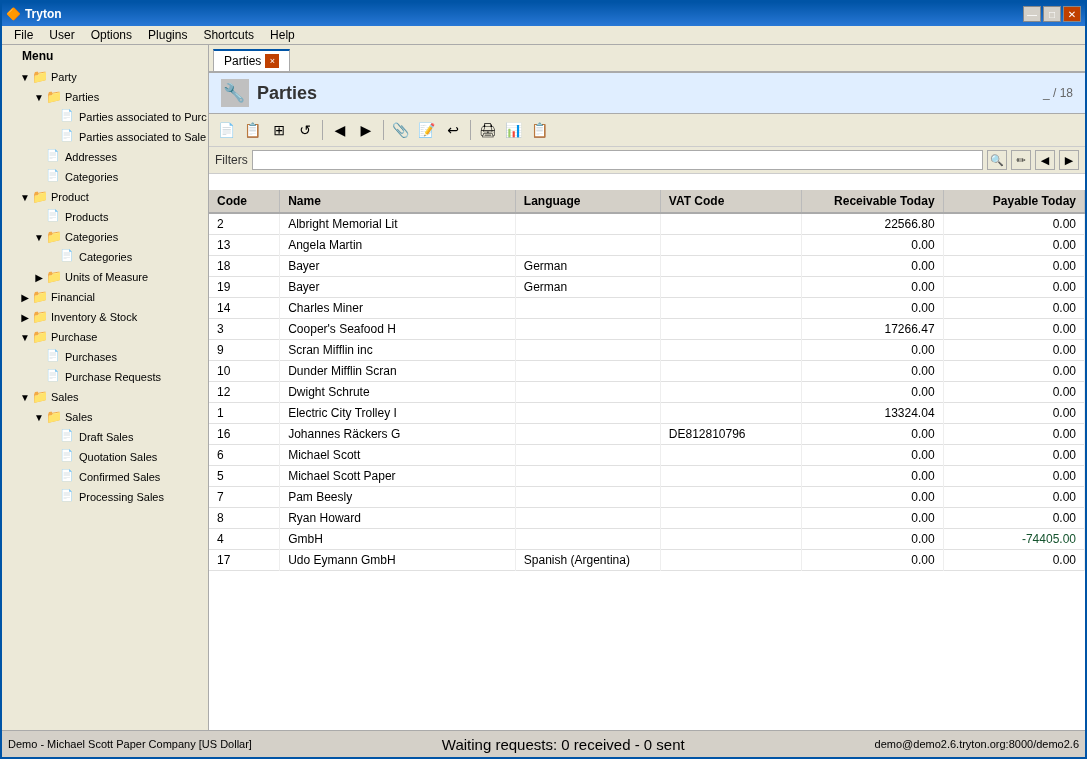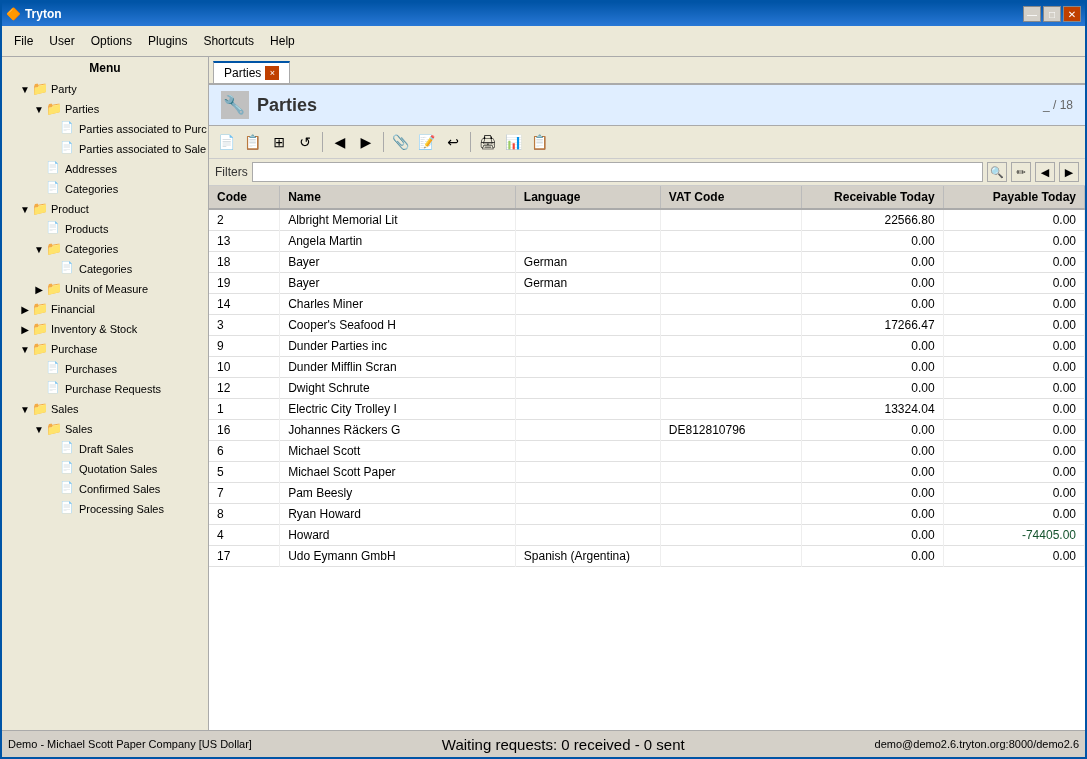--- a/index.html
+++ b/index.html
@@ -6,29 +6,29 @@
     body { font-family: 'Segoe UI', Tahoma, Geneva, Verdana, sans-serif; font-size: 12px; background: #d4d0c8; color: #000; }
 
     
     .window { width: 1087px; height: 759px; display: flex; flex-direction: column; border: 2px solid #0054a6; background: #ece9d8; }
     .title-bar { background: linear-gradient(to bottom, #0054a6, #2878d6); color: #fff; height: 24px; display: flex; align-items: center; padding: 0 4px; justify-content: space-between; }
     .title-bar-left { display: flex; align-items: center; gap: 4px; font-size: 12px; font-weight: bold; }
     .title-bar-buttons { display: flex; gap: 2px; }
     .tb-btn { width: 18px; height: 16px; background: #d4d0c8; border: 1px solid #888; font-size: 10px; display: flex; align-items: center; justify-content: center; cursor: pointer; }
 
     
-    .menu-bar { background: #ece9d8; height: 31px; display: flex; align-items: center; border-bottom: 1px solid #aaa; padding: 0 4px; gap: 0; }
+    .menu-bar { background: #ece9d8; height: 19px; display: flex; align-items: center; border-bottom: 1px solid #aaa; padding: 0 4px; gap: 0; }
     .menu-item { padding: 2px 8px; cursor: pointer; font-size: 12px; }
 
     
     .main-area { display: flex; flex: 1; overflow: hidden; }
 
     
     .sidebar { width: 207px; background: #ece9d8; border-right: 1px solid #aaa; overflow-y: auto; font-size: 11px; }
-    .sidebar-header { padding: 4px 20px; font-weight: bold; font-size: 12px; text-align: center; }
+    .sidebar-header { padding: 4px 20px; font-weight: bold; font-size: 12px; }
     .tree-item { display: flex; align-items: center; padding: 2px 4px; cursor: pointer; white-space: nowrap; }
     .tree-toggle { width: 14px; height: 14px; display: inline-flex; align-items: center; justify-content: center; font-size: 10px; cursor: pointer; flex-shrink: 0; }
     .tree-icon { width: 16px; height: 16px; margin-right: 3px; flex-shrink: 0; }
     .folder-icon { color: #e8a000; font-size: 13px; }
     .doc-icon { color: #666; font-size: 11px; }
     .indent1 { padding-left: 16px; }
     .indent2 { padding-left: 30px; }
     .indent3 { padding-left: 44px; }
 
     
@@ -54,21 +54,21 @@
     .tool-sep { width: 1px; height: 20px; background: #aaa; margin: 0 3px; }
 
     
     .filter-bar { background: #ece9d8; border-bottom: 1px solid #ccc; padding: 3px 6px; display: flex; align-items: center; gap: 4px; }
     .filter-label { font-size: 12px; color: #333; }
     .filter-input { flex: 1; height: 20px; border: 1px solid #aaa; background: #fff; padding: 2px 4px; font-size: 12px; }
     .filter-btn { width: 20px; height: 20px; background: #ece9d8; border: 1px solid #aaa; display: flex; align-items: center; justify-content: center; cursor: pointer; font-size: 11px; }
 
     
     .table-container { flex: 1; overflow-y: auto; }
-    table { width: 100%; border-collapse: collapse; font-size: 12px; }
+    table { width: 100%; border-collapse: collapse; font-size: 12px; margin-top: 16px; }
     thead tr { background: #d4d0c8; }
     thead th { padding: 4px 8px; text-align: left; border-right: 1px solid #bbb; border-bottom: 2px solid #aaa; font-weight: bold; white-space: nowrap; }
     tbody tr { border-bottom: 1px solid #e0e0e0; }
     tbody td { padding: 3px 8px; border-right: 1px solid #eee; white-space: nowrap; }
     .col-code { width: 60px; }
     .col-name { width: 200px; }
     .col-lang { width: 120px; }
     .col-vat { width: 120px; }
     .col-recv { width: 120px; text-align: right; }
     .col-pay { width: 120px; text-align: right; }
@@ -332,21 +332,21 @@
                 <tr>
       <td class="col-code">3</td>
       <td class="col-name">Cooper's Seafood H</td>
       <td class="col-lang"></td>
       <td class="col-vat"></td>
       <td class="col-recv num ">17266.47</td>
       <td class="col-pay num ">0.00</td>
     </tr>
                 <tr>
       <td class="col-code">9</td>
-      <td class="col-name">Dunder Parties inc</td>
+      <td class="col-name">Scran Mifflin inc</td>
       <td class="col-lang"></td>
       <td class="col-vat"></td>
       <td class="col-recv num ">0.00</td>
       <td class="col-pay num ">0.00</td>
     </tr>
                 <tr>
       <td class="col-code">10</td>
       <td class="col-name">Dunder Mifflin Scran</td>
       <td class="col-lang"></td>
       <td class="col-vat"></td>
@@ -404,21 +404,21 @@
                 <tr>
       <td class="col-code">8</td>
       <td class="col-name">Ryan Howard</td>
       <td class="col-lang"></td>
       <td class="col-vat"></td>
       <td class="col-recv num ">0.00</td>
       <td class="col-pay num ">0.00</td>
     </tr>
                 <tr>
       <td class="col-code">4</td>
-      <td class="col-name">Howard</td>
+      <td class="col-name">GmbH</td>
       <td class="col-lang"></td>
       <td class="col-vat"></td>
       <td class="col-recv num ">0.00</td>
       <td class="col-pay num neg">-74405.00</td>
     </tr>
                 <tr>
       <td class="col-code">17</td>
       <td class="col-name">Udo Eymann GmbH</td>
       <td class="col-lang">Spanish (Argentina)</td>
       <td class="col-vat"></td>

